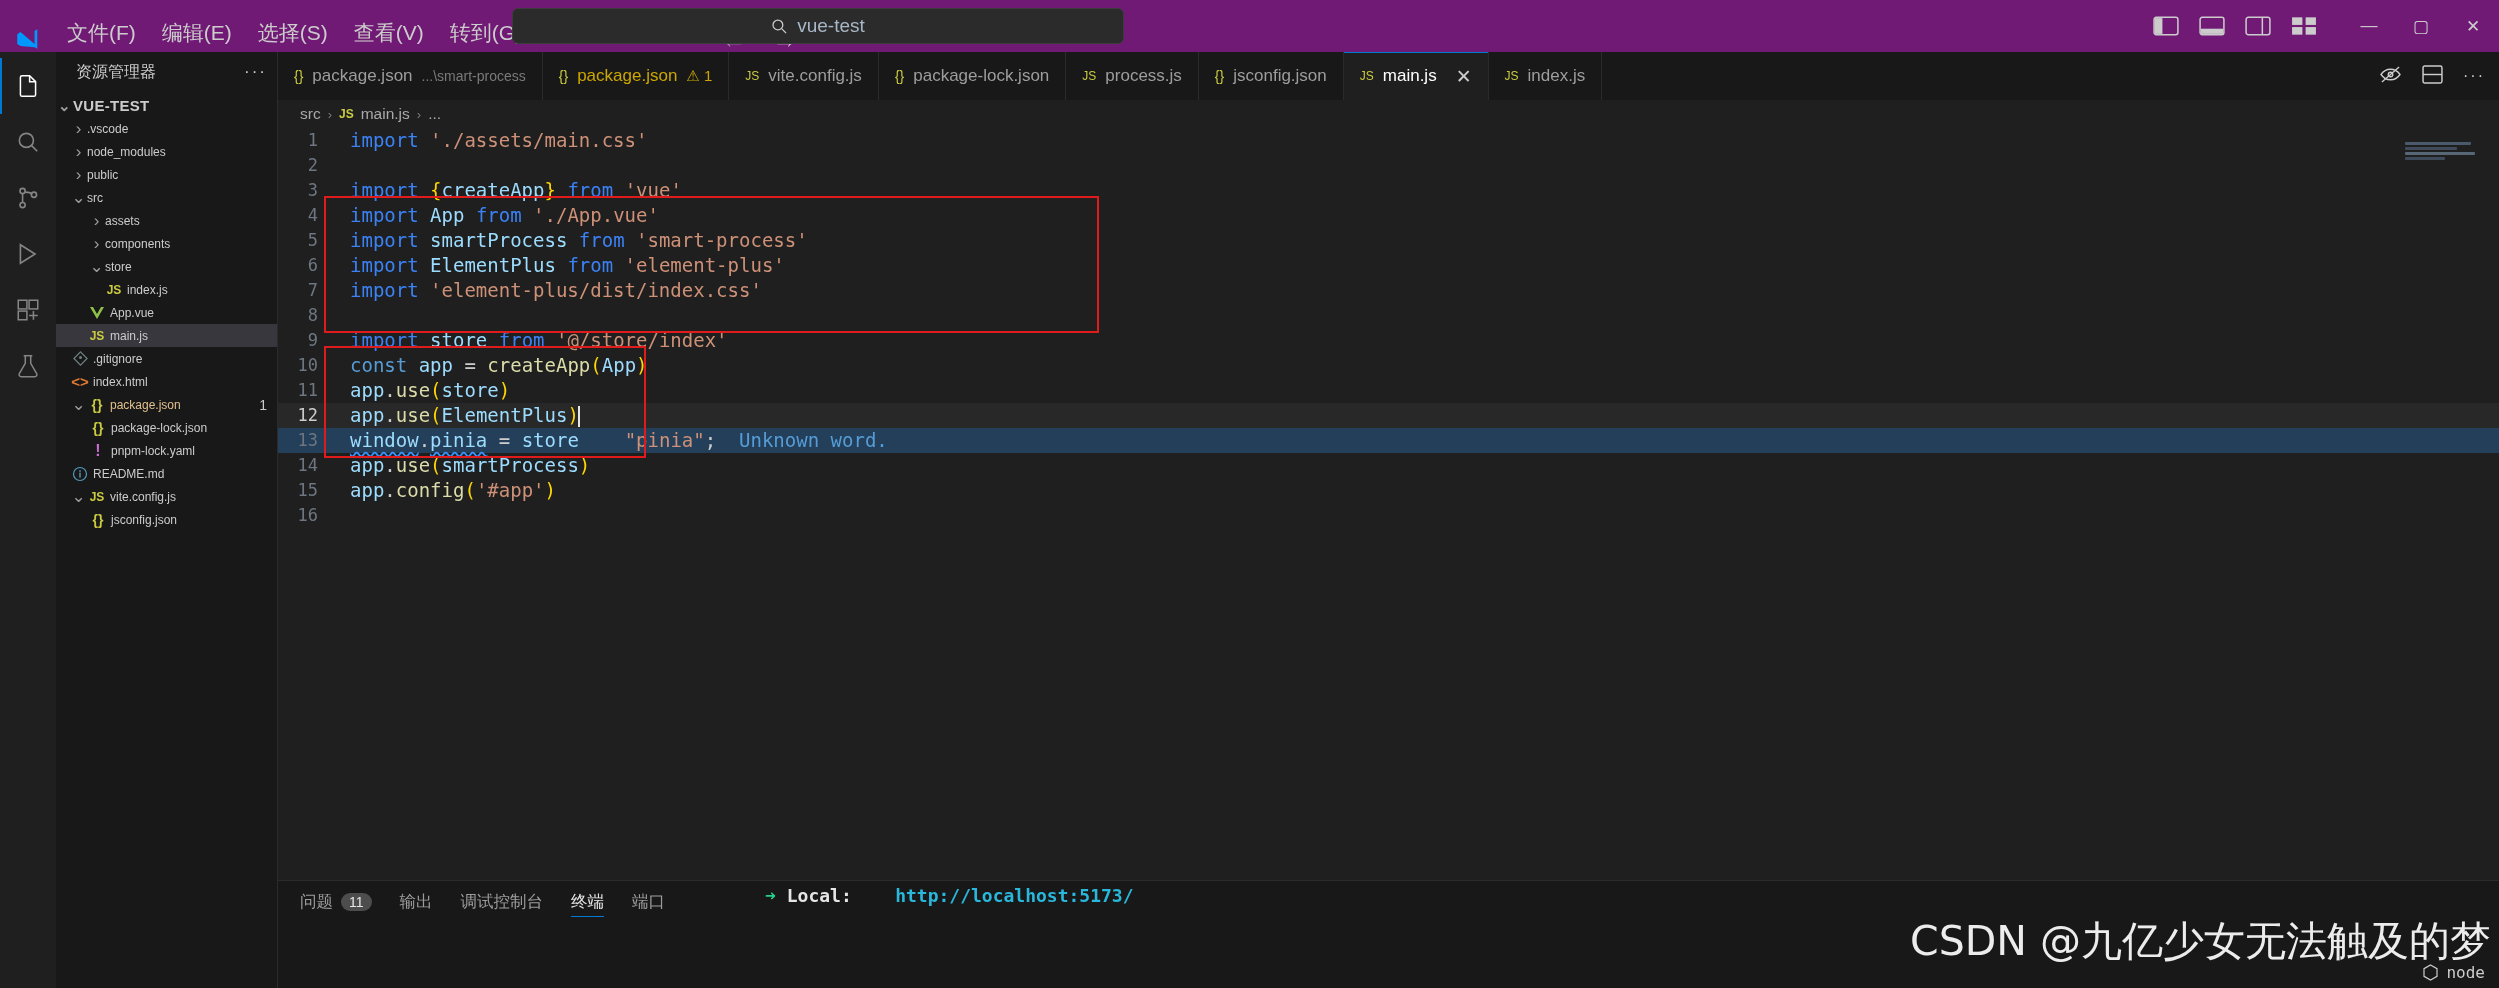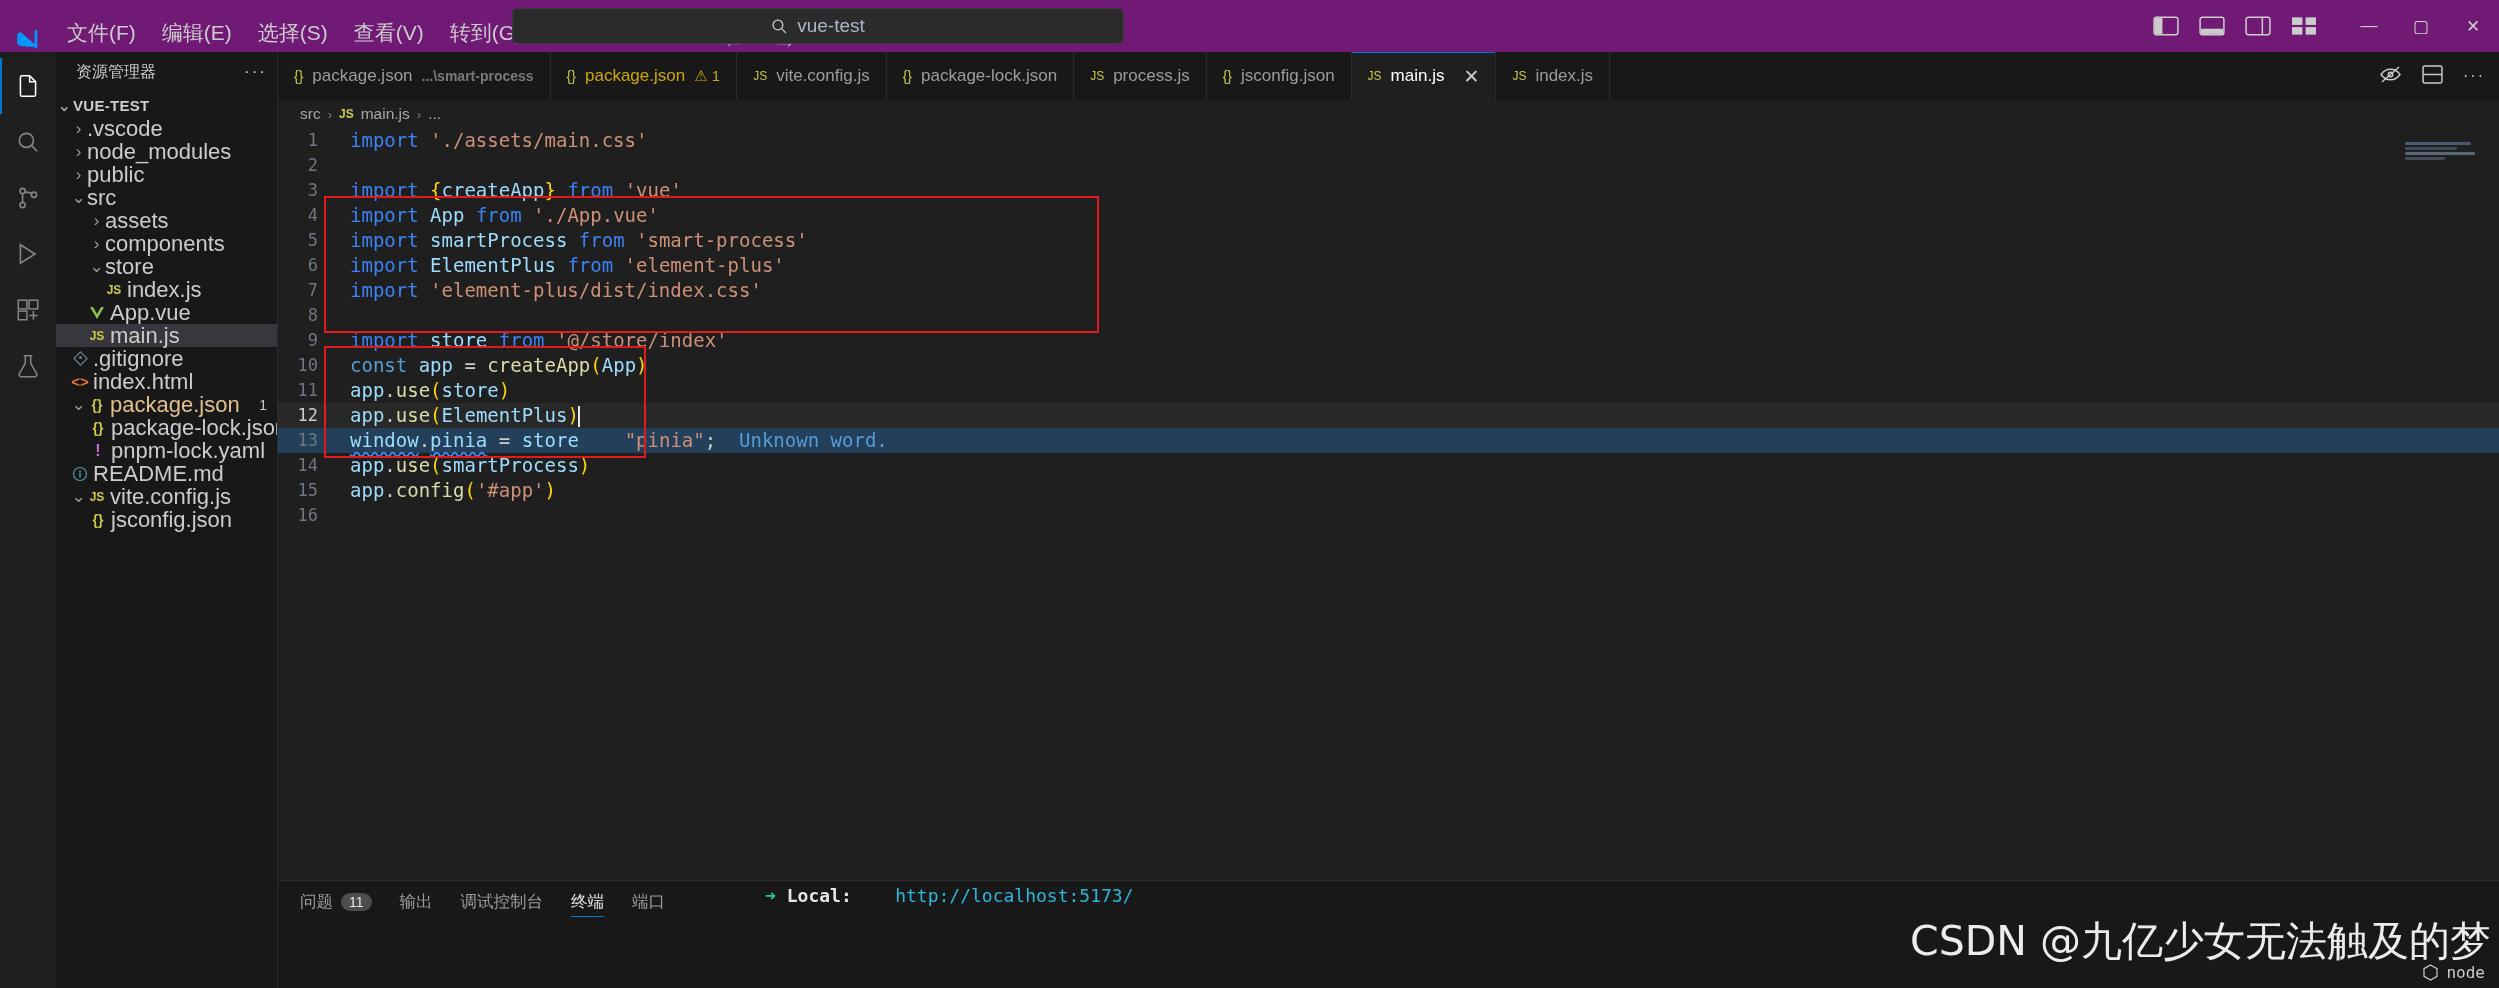--- a/index.html
+++ b/index.html
@@ -86,21 +86,21 @@
   }
   .row.selected { background: #37373d; }
   .twisty {
     width: 17px; min-width: 17px; display:flex; align-items:center; justify-content:center;
     color: #9d9d9d;
   }
   .ficon {
     width: 20px; min-width: 20px; display:flex; align-items:center; justify-content:center;
     font-size: 13px; font-weight: bold; margin-right: 3px;
   }
-  .lbl { font-size: 22px; }
+  .lbl { font-size: 12px; }
   .row .badge-num {
     position: absolute; right: 10px; font-size: 14px; color: #cccccc;
   }
   .js-ic { color: #cbcb41; font-family: "Liberation Sans", sans-serif; font-size: 12px; }
   .json-ic { color: #cbcb41; font-size: 14px; }
   .vue-ic { color: #8dc149; font-size: 16px; }
   .root-row { font-weight: bold; font-size: 15px; letter-spacing: .3px; }
 
   
   .editor-area { flex: 1; display: flex; flex-direction: column; min-width: 0; background: #1f1f1f; }
@@ -109,21 +109,21 @@
     display: flex; align-items: center; gap: 9px;
     padding: 0 16px; height: 48px;
     border-right: 1px solid #2b2b2b;
     color: #9d9d9d; font-size: 17px; white-space: nowrap; cursor: default;
     background: #181818;
   }
   .tab.active { background: #1f1f1f; color: #ffffff; position: relative; }
   .tab.active::before {
     content:''; position:absolute; left:0; right:0; top:0; height:1px; background:#0078d4;
   }
-  .tab .dim { color: #7a7a7a; font-size: 14px; font-weight: bold; }
+  .tab .dim { color: #7a7a7a; font-size: 14px; }
   .tab .warn { color: #cca700; font-size: 15px; }
   .tab .tclose { color: #cccccc; font-size: 19px; margin-left: 10px; }
   .tabs-right {
     margin-left: auto; display: flex; align-items: center; gap: 20px;
     padding: 0 14px; color: #cccccc;
   }
 
   
   .breadcrumb {
     height: 28px; display: flex; align-items: center; gap: 7px;
@@ -192,21 +192,21 @@
     padding: 1px 8px; font-size: 14px; min-width: 24px; text-align: center;
   }
   .panel-right { margin-left: auto; display:flex; gap:18px; padding-right: 18px; color:#cccccc; }
   .term-body {
     flex:1; padding-left: 54px; padding-top: 4px;
     font-family: "DejaVu Sans Mono","Liberation Mono", monospace; font-size: 18px;
     color: #cccccc; position: relative;
   }
   .arrow-g { color: #23d18b; }
   .local-k { color: #e5e5e5; font-weight: bold; }
-  .url-c { color: #29b8db; }
+  .url-c { color: #29b8db; font-weight: bold; }
 
   .watermark {
     position: absolute; right: 8px; bottom: 19px;
     font-size: 41px; color: #ffffff; opacity: .92;
     font-family: "DejaVu Sans", sans-serif;
     white-space: nowrap; pointer-events: none;
   }
   .node-badge {
     position: absolute; right: 14px; bottom: 6px;
     display:flex; align-items:center; gap:7px;

